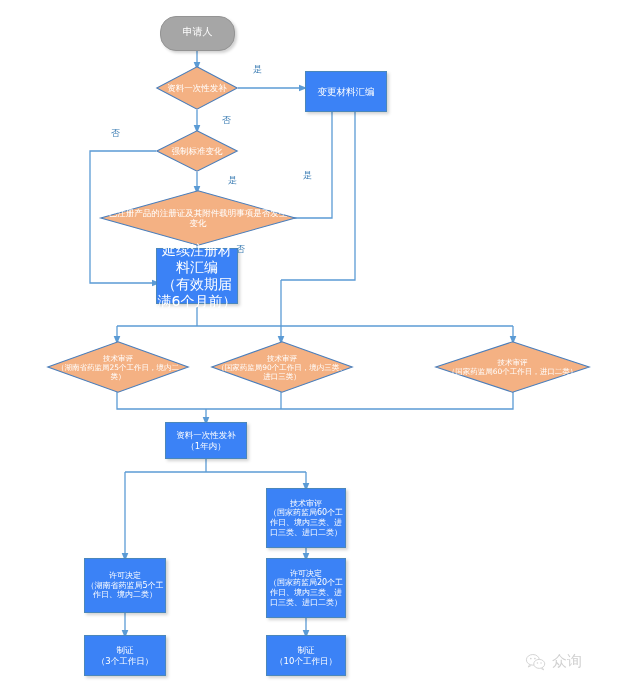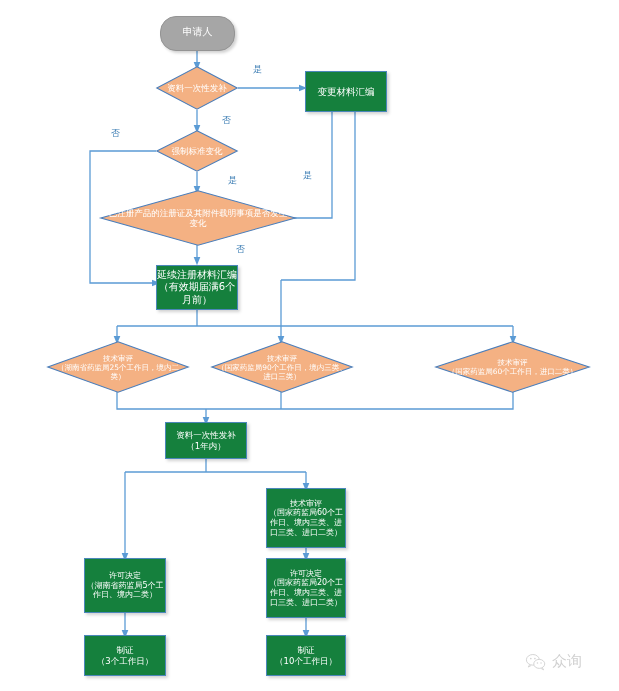--- a/index.html
+++ b/index.html
@@ -30,21 +30,21 @@
     box-sizing: border-box;
     display: flex;
     align-items: center;
     justify-content: center;
     text-align: center;
     color: #ffffff;
     line-height: 1.22;
     white-space: pre-line;
   }
   .node.rect {
-    background: #15803d;
+    background: #3b82f6;
     border: 1px solid #4b87ba;
     box-shadow: 2px 2px 3px rgba(0,0,0,0.18);
   }
   .node.terminator {
     background: #a6a6a6;
     border: 1px solid #949494;
     border-radius: 16px;
     box-shadow: 2px 2px 3px rgba(0,0,0,0.18);
   }
   .diamond-wrap {
@@ -170,21 +170,21 @@
     <div class="diamond-label" style="font-size:8.5px;">强制标准变化</div>
   </div>
 
   <div class="diamond-wrap" style="left:100px; top:190px; width:196px; height:56px;">
     <svg width="196" height="56" viewBox="0 0 196 56" xmlns="http://www.w3.org/2000/svg">
       <polygon points="98,0.8 195.2,28 98,55.2 0.8,28" fill="#f4b183" stroke="#4a7ebb" stroke-width="1.1"></polygon>
     </svg>
     <div class="diamond-label" style="font-size:8.5px; padding:0 8px;">已注册产品的注册证及其附件载明事项是否发生变化</div>
   </div>
 
-  <div class="node rect" style="left:156px; top:265px; width:82px; height:45px; font-size:10px;">
+  <div class="node rect" style="left:156px; top:248px; width:82px; height:56px; font-size:14px;">
     <span>延续注册材料汇编
 （有效期届满6个月前）</span>
   </div>
 
   <div class="diamond-wrap" style="left:47px; top:341px; width:142px; height:52px;">
     <svg width="142" height="52" viewBox="0 0 142 52" xmlns="http://www.w3.org/2000/svg">
       <polygon points="71,0.8 141.2,26 71,51.2 0.8,26" fill="#f4b183" stroke="#4a7ebb" stroke-width="1.1"></polygon>
     </svg>
     <div class="diamond-label" style="font-size:7.5px; padding:0 6px;">技术审评
 （湖南省药监局25个工作日，境内二类）</div>

